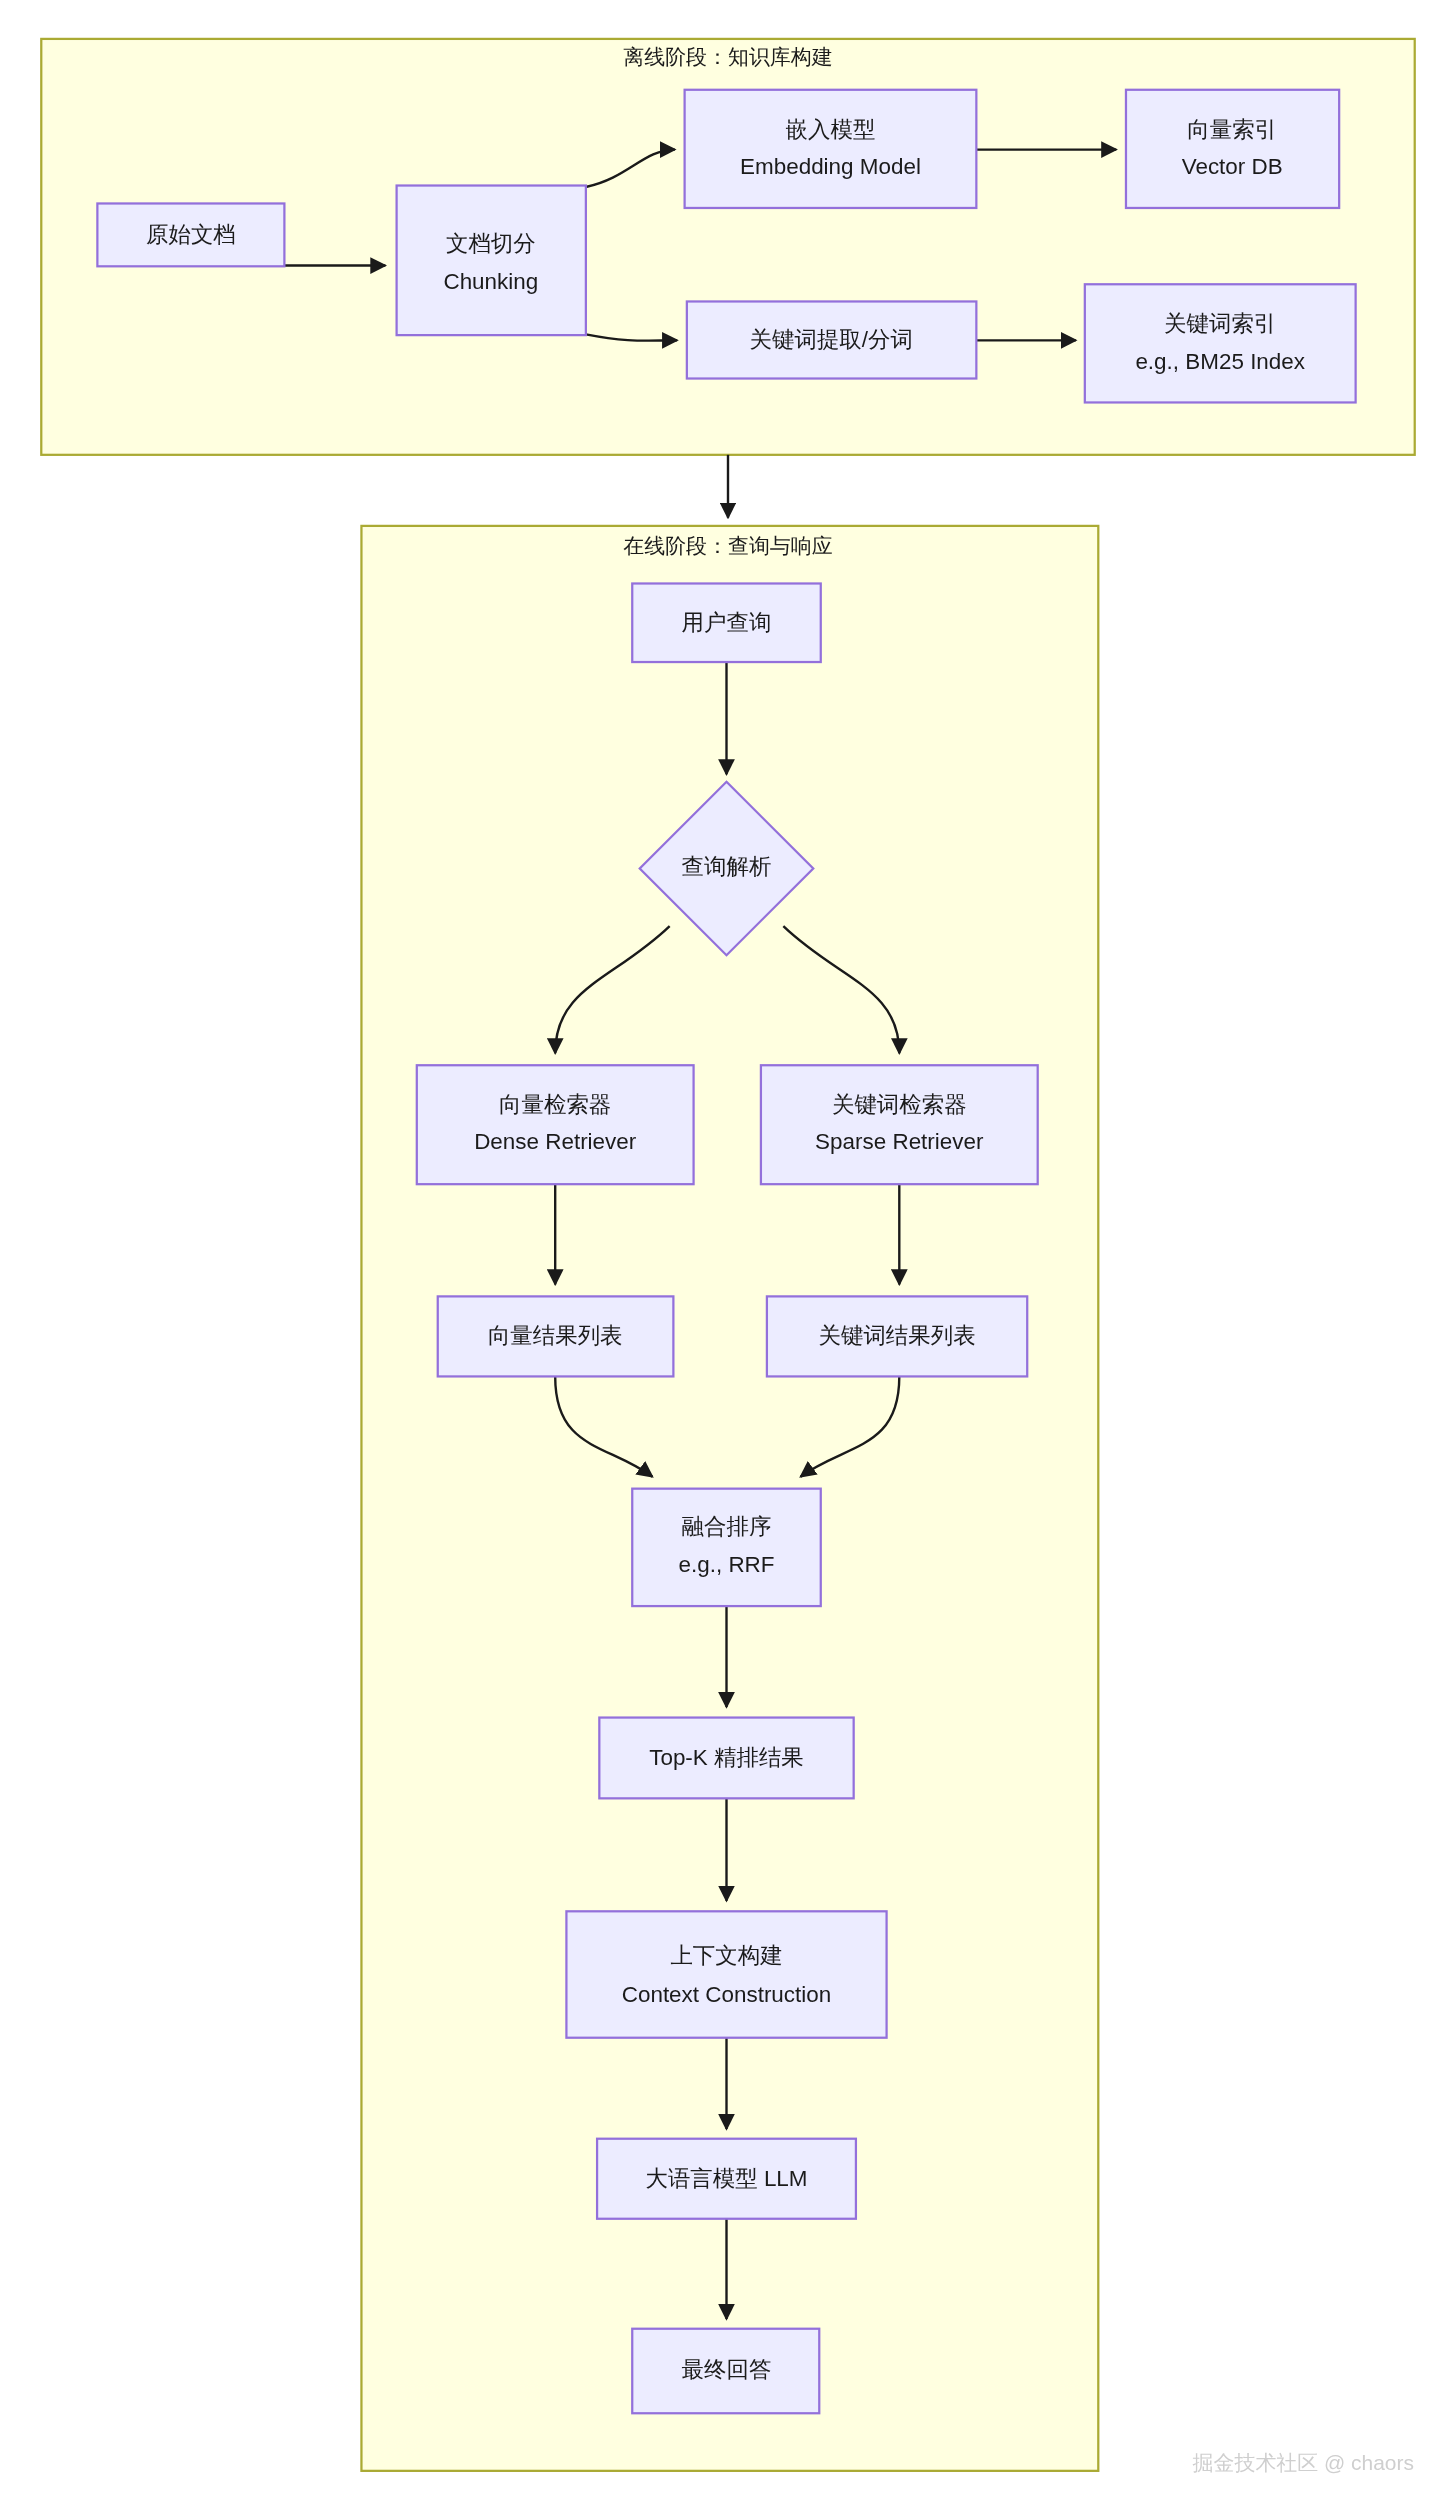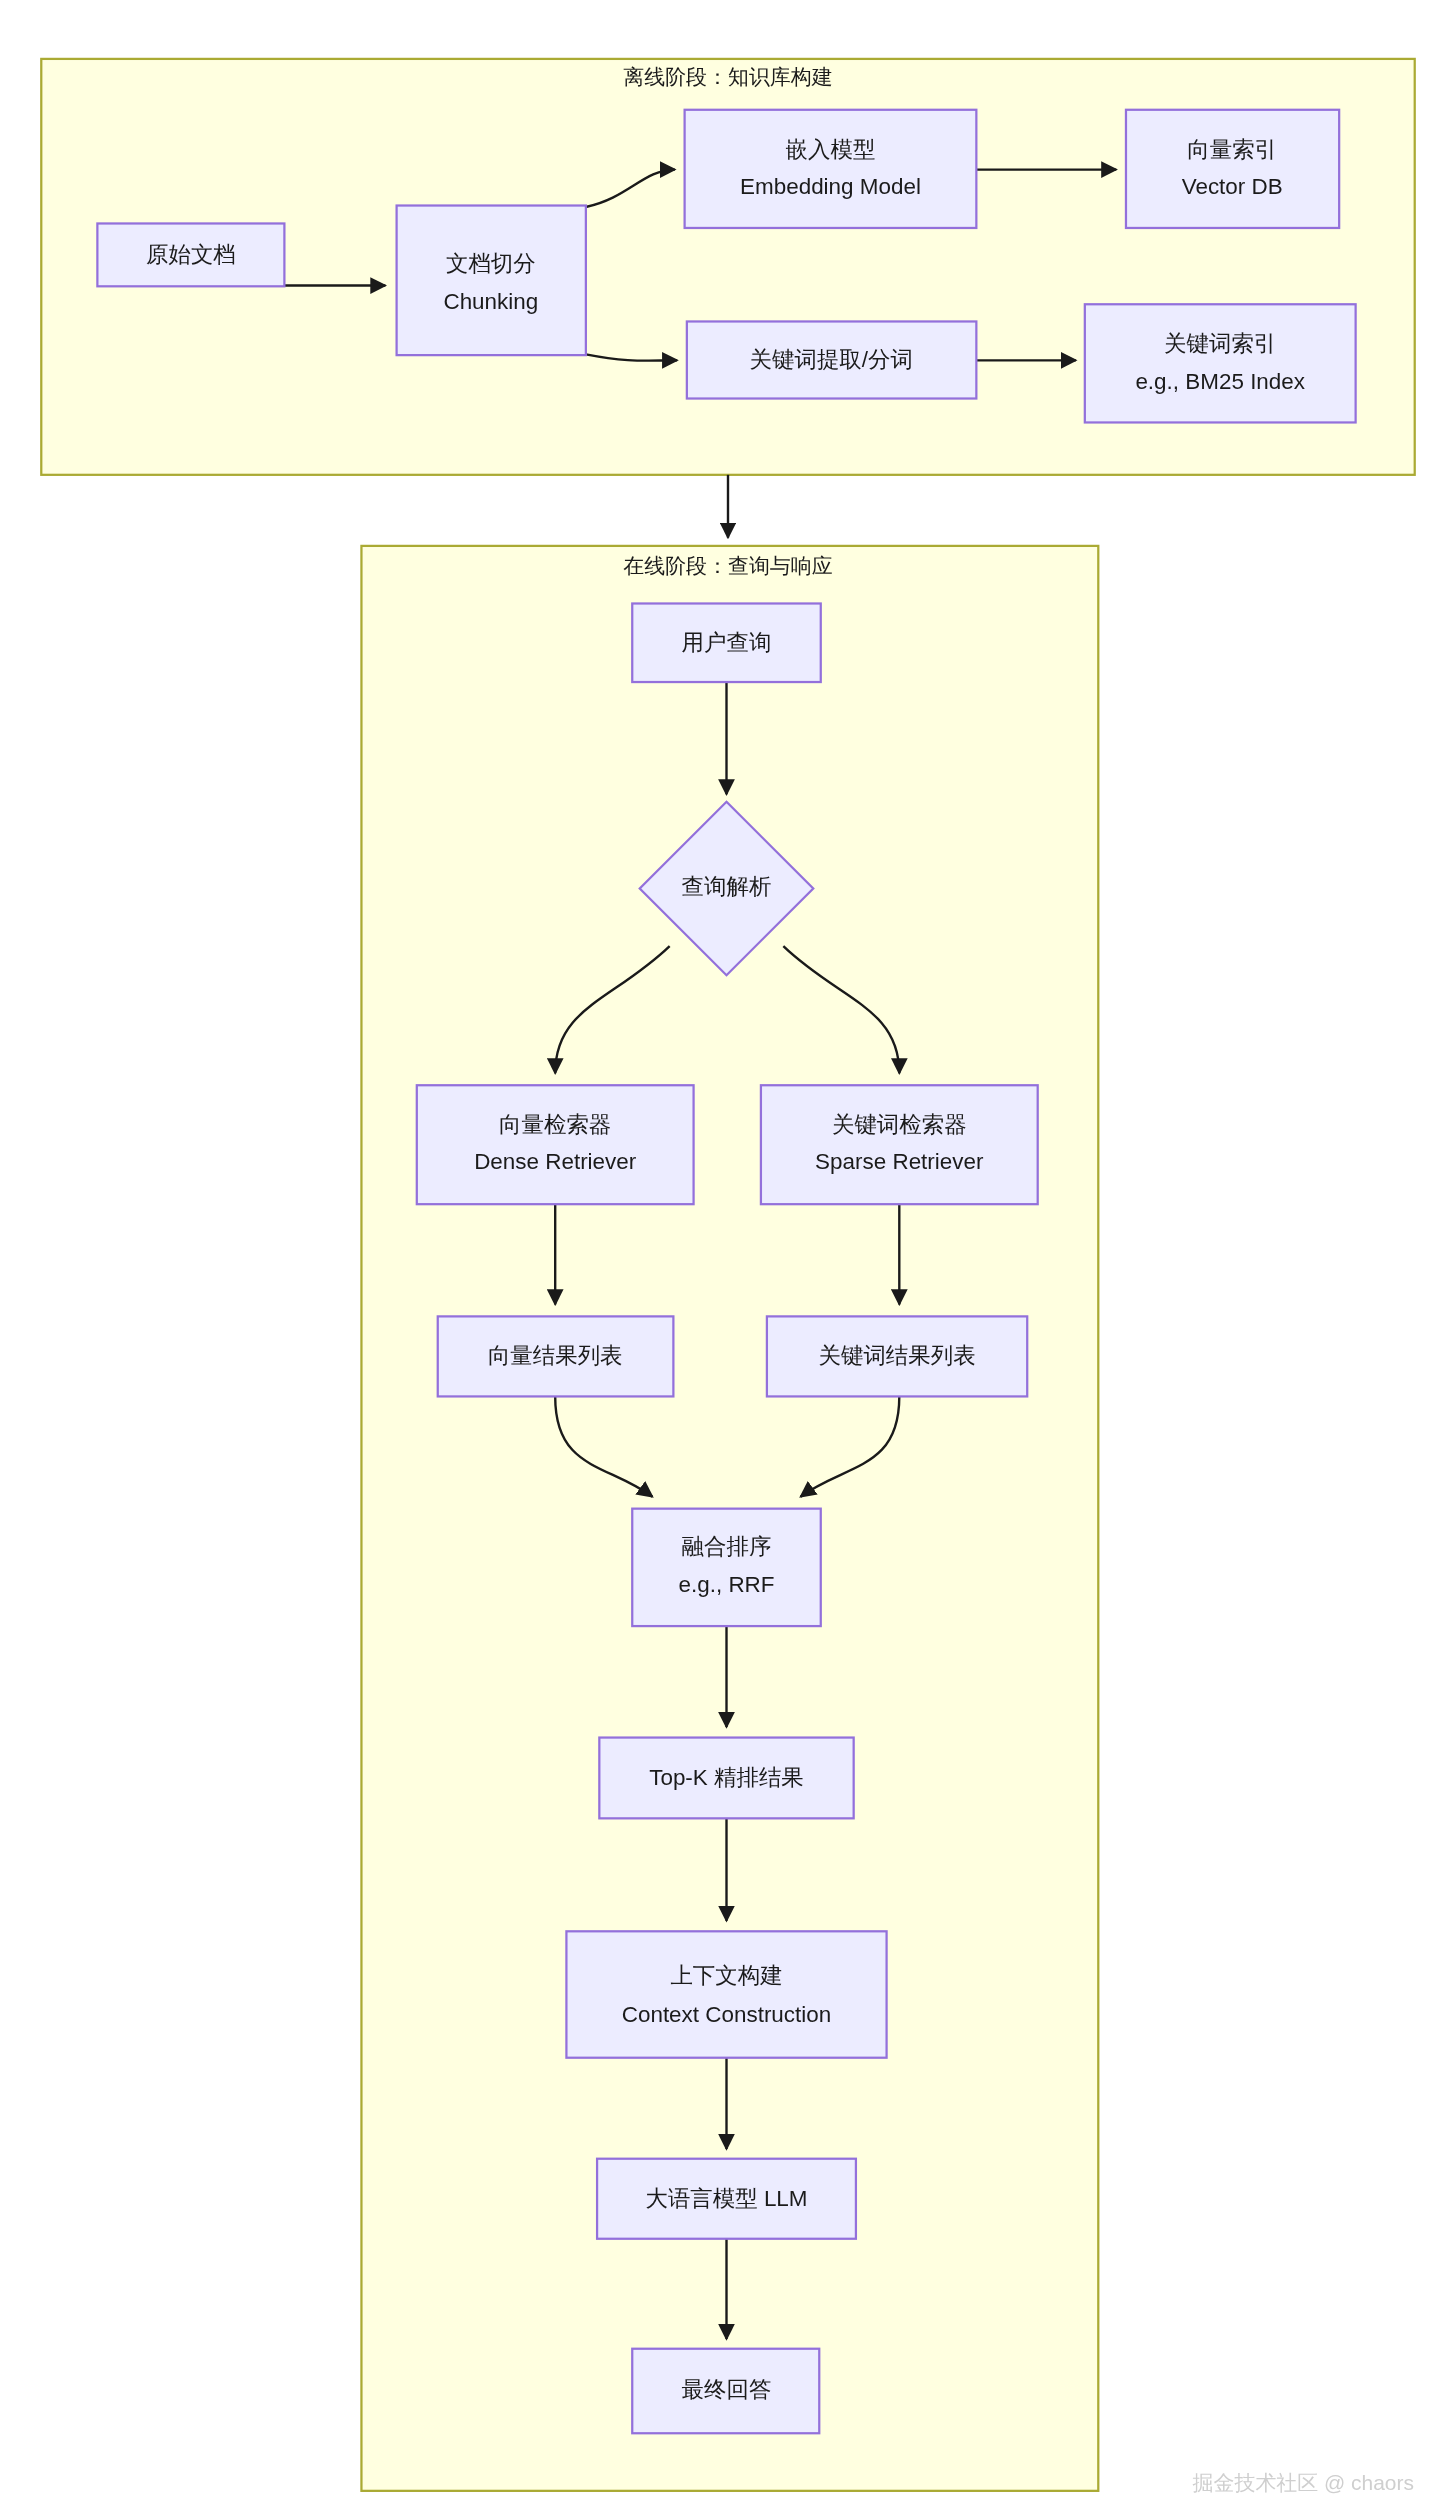--- a/index.html
+++ b/index.html
@@ -12,21 +12,20 @@
     height: 2512px;
     position: relative;
     font-family: "Liberation Sans", "DejaVu Sans", sans-serif;
     overflow: hidden;
   }
   #diagram-root {
     position: absolute;
     inset: 0;
     width: 1453px;
     height: 2084px;
-    margin-top: 20px;
   }
   svg.flow {
     position: absolute;
     top: 0;
     left: 0;
     width: 1453px;
     height: 2512px;
     display: block;
   }
   .panel-rect {

